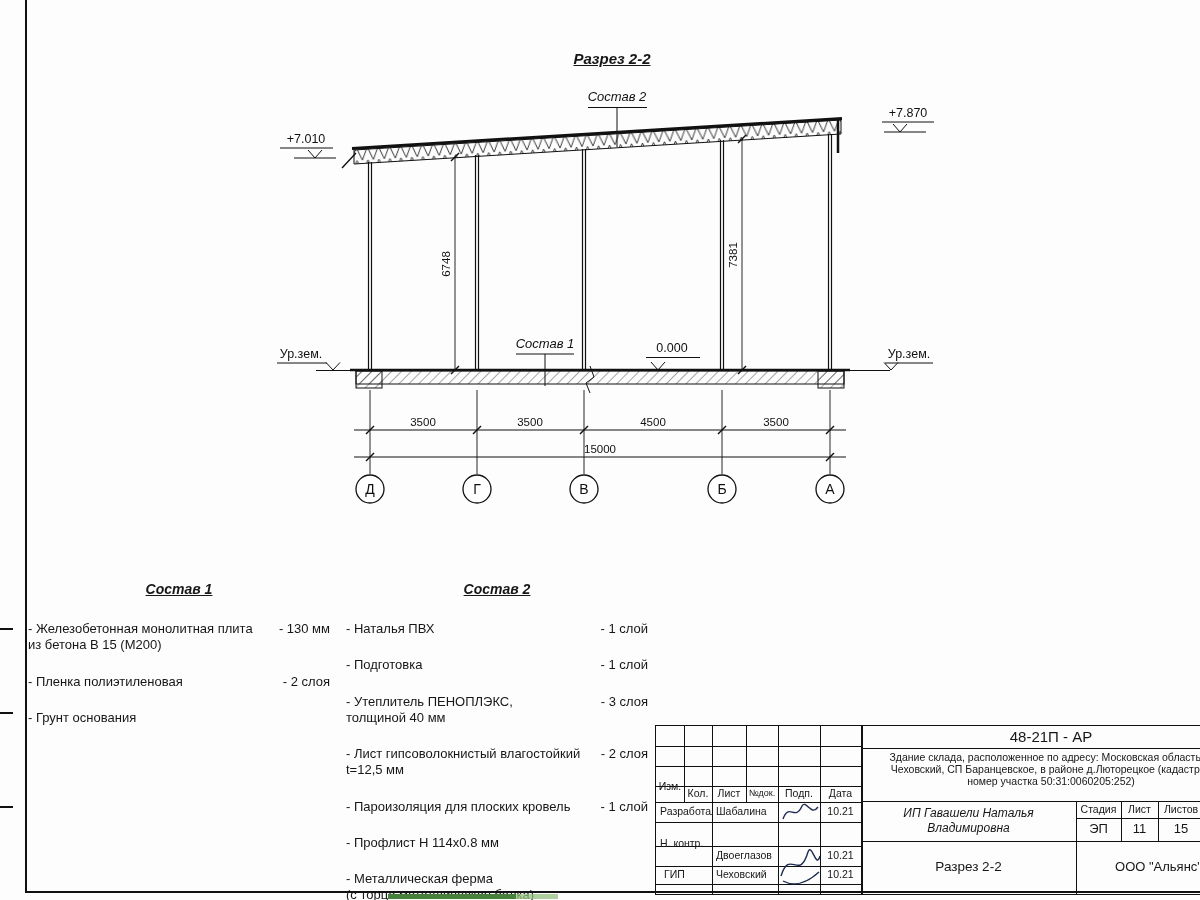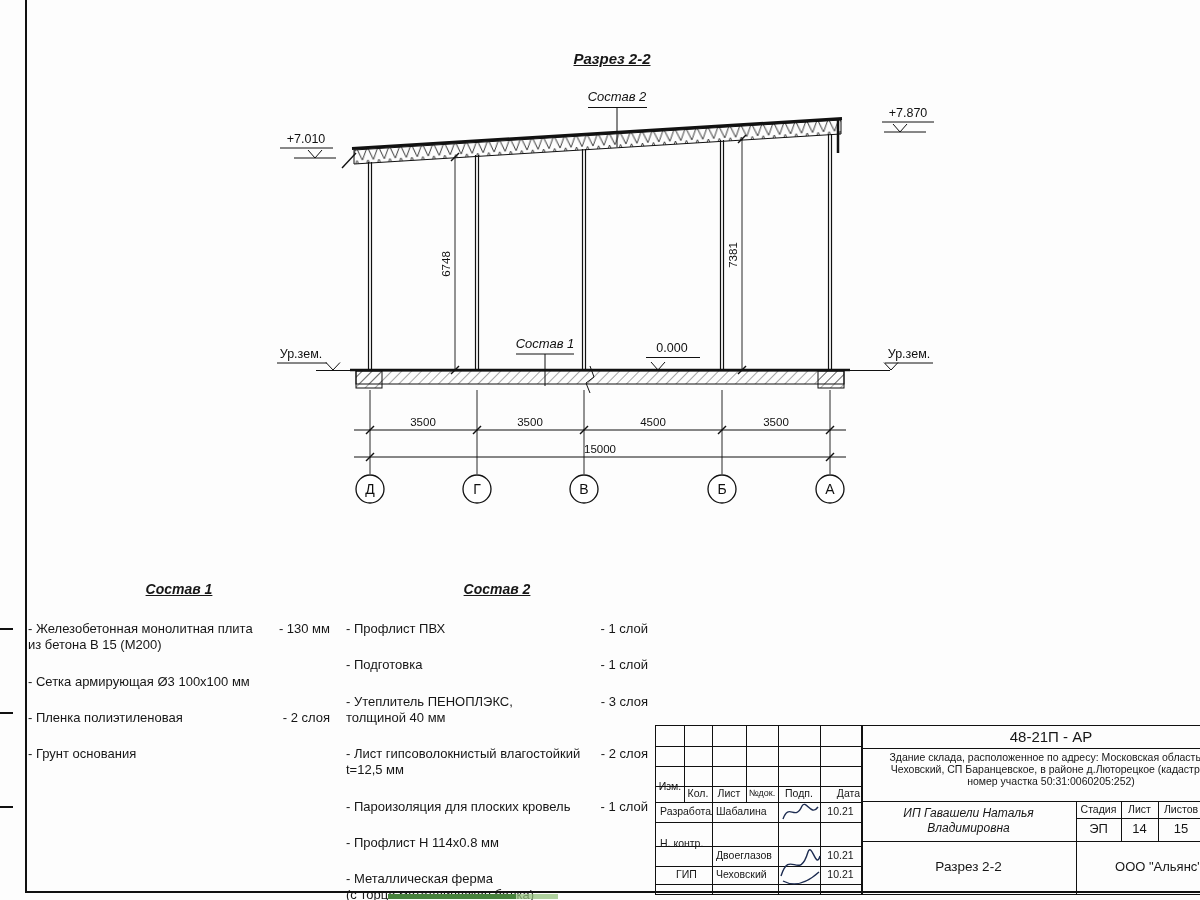--- a/index.html
+++ b/index.html
@@ -198,37 +198,33 @@
   </svg>
 
   <div class="mat-block" style="left:28px;top:581px">
     <div class="mat-head">Состав 1</div>
     <div class="mat-item">
       <div class="mat-text">- Железобетонная  монолитная плита
 из бетона В 15 (М200)</div>
       <div class="mat-qty">- 130 мм</div>
     </div>
     <div class="mat-item">
-      <div class="mat-text">- Сетка армирующая Ø3 100х100 мм</div>
-      <div class="mat-qty"></div>
-    </div>
-    <div class="mat-item">
       <div class="mat-text">- Пленка полиэтиленовая</div>
       <div class="mat-qty">-  2 слоя</div>
     </div>
     <div class="mat-item">
       <div class="mat-text">- Грунт основания</div>
       <div class="mat-qty"></div>
     </div>
   </div>
 
   <div class="mat-block" style="left:346px;top:581px">
     <div class="mat-head">Состав 2</div>
     <div class="mat-item tight">
-      <div class="mat-text">- Профлист ПВХ</div>
+      <div class="mat-text">- Наталья ПВХ</div>
       <div class="mat-qty">- 1 слой</div>
     </div>
     <div class="mat-item tight">
       <div class="mat-text">- Подготовка</div>
       <div class="mat-qty">- 1 слой</div>
     </div>
     <div class="mat-item tight">
       <div class="mat-text">- Утеплитель ПЕНОПЛЭКС,
 толщиной 40 мм</div>
       <div class="mat-qty">- 3 слоя</div>
@@ -277,31 +273,31 @@
     <div class="tb-line-h" style="left:205px;top:22px;width:380px"></div>
     <div class="tb-line-h" style="left:205px;top:75px;width:380px"></div>
     <div class="tb-line-h" style="left:205px;top:115px;width:380px"></div>
     <div class="tb-line-h" style="left:420px;top:92px;width:165px"></div>
 
     <div class="tb-cell" style="left:0;top:53px;width:28px;height:16px">Изм.</div>
     <div class="tb-cell" style="left:28px;top:60px;width:28px;height:16px">Кол.</div>
     <div class="tb-cell" style="left:56px;top:60px;width:34px;height:16px">Лист</div>
     <div class="tb-cell" style="left:90px;top:60px;width:32px;height:16px;font-size:9px">№док.</div>
     <div class="tb-cell" style="left:122px;top:60px;width:42px;height:16px">Подп.</div>
-    <div class="tb-cell" style="left:172px;top:60px;width:41px;height:16px">Дата</div>
+    <div class="tb-cell" style="left:164px;top:60px;width:41px;height:16px">Дата</div>
 
     <div class="tb-cell left" style="left:0;top:76px;width:56px;height:20px">Разработал</div>
     <div class="tb-cell left" style="left:56px;top:76px;width:66px;height:20px">Шабалина</div>
     <div class="tb-cell" style="left:164px;top:76px;width:41px;height:20px">10.21</div>
 
     <div class="tb-cell left" style="left:0;top:108px;width:56px;height:20px">Н. контр.</div>
     <div class="tb-cell left" style="left:56px;top:120px;width:66px;height:20px">Двоеглазов</div>
     <div class="tb-cell" style="left:164px;top:120px;width:41px;height:20px">10.21</div>
 
-    <div class="tb-cell left" style="left:16px;top:140px;width:56px;height:18px">ГИП</div>
+    <div class="tb-cell left" style="left:4px;top:140px;width:56px;height:18px">ГИП</div>
     <div class="tb-cell left" style="left:56px;top:140px;width:66px;height:18px">Чеховский</div>
     <div class="tb-cell" style="left:164px;top:140px;width:41px;height:18px">10.21</div>
 
     <svg class="sig" style="left:124px;top:74px" width="40" height="24" viewBox="0 0 40 24">
       <path d="M3,19 C9,2 15,22 22,6 C26,-1 31,17 38,7" fill="none" stroke="#1c2b50" stroke-width="1.4"></path>
     </svg>
     <svg class="sig" style="left:120px;top:118px" width="46" height="42" viewBox="0 0 46 42">
       <path d="M5,32 C14,4 23,38 32,8 C36,-2 40,26 44,12 M7,37 C18,43 31,39 43,28" fill="none" stroke="#1c2b50" stroke-width="1.4"></path>
     </svg>
 
@@ -309,21 +305,21 @@
     <div class="abs" style="left:207px;top:25px;width:376px;text-align:center">
       <div class="tb-desc">Здание склада, расположенное по адресу: Московская область, р</div>
       <div class="tb-desc">Чеховский, СП Баранцевское, в районе д.Люторецкое  (кадастров</div>
       <div class="tb-desc">номер участка 50:31:0060205:252)</div>
     </div>
     <div class="tb-cell tb-client" style="left:205px;top:75px;width:215px;height:40px">ИП Гавашели Наталья Владимировна</div>
     <div class="tb-cell" style="left:420px;top:75px;width:45px;height:17px">Стадия</div>
     <div class="tb-cell" style="left:465px;top:75px;width:37px;height:17px">Лист</div>
     <div class="tb-cell" style="left:502px;top:75px;width:46px;height:17px">Листов</div>
     <div class="tb-cell tb-val" style="left:420px;top:92px;width:45px;height:23px">ЭП</div>
-    <div class="tb-cell tb-val" style="left:465px;top:92px;width:37px;height:23px">14</div>
+    <div class="tb-cell tb-val" style="left:465px;top:92px;width:37px;height:23px">11</div>
     <div class="tb-cell tb-val" style="left:502px;top:92px;width:46px;height:23px">15</div>
     <div class="tb-cell tb-name" style="left:205px;top:115px;width:215px;height:53px">Разрез 2-2</div>
     <div class="tb-cell tb-company" style="left:420px;top:115px;width:165px;height:53px">ООО "Альянс"</div>
   </div>
 
   <div class="green1"></div>
   <div class="green2"></div>
 </div>
 
 </body></html>

